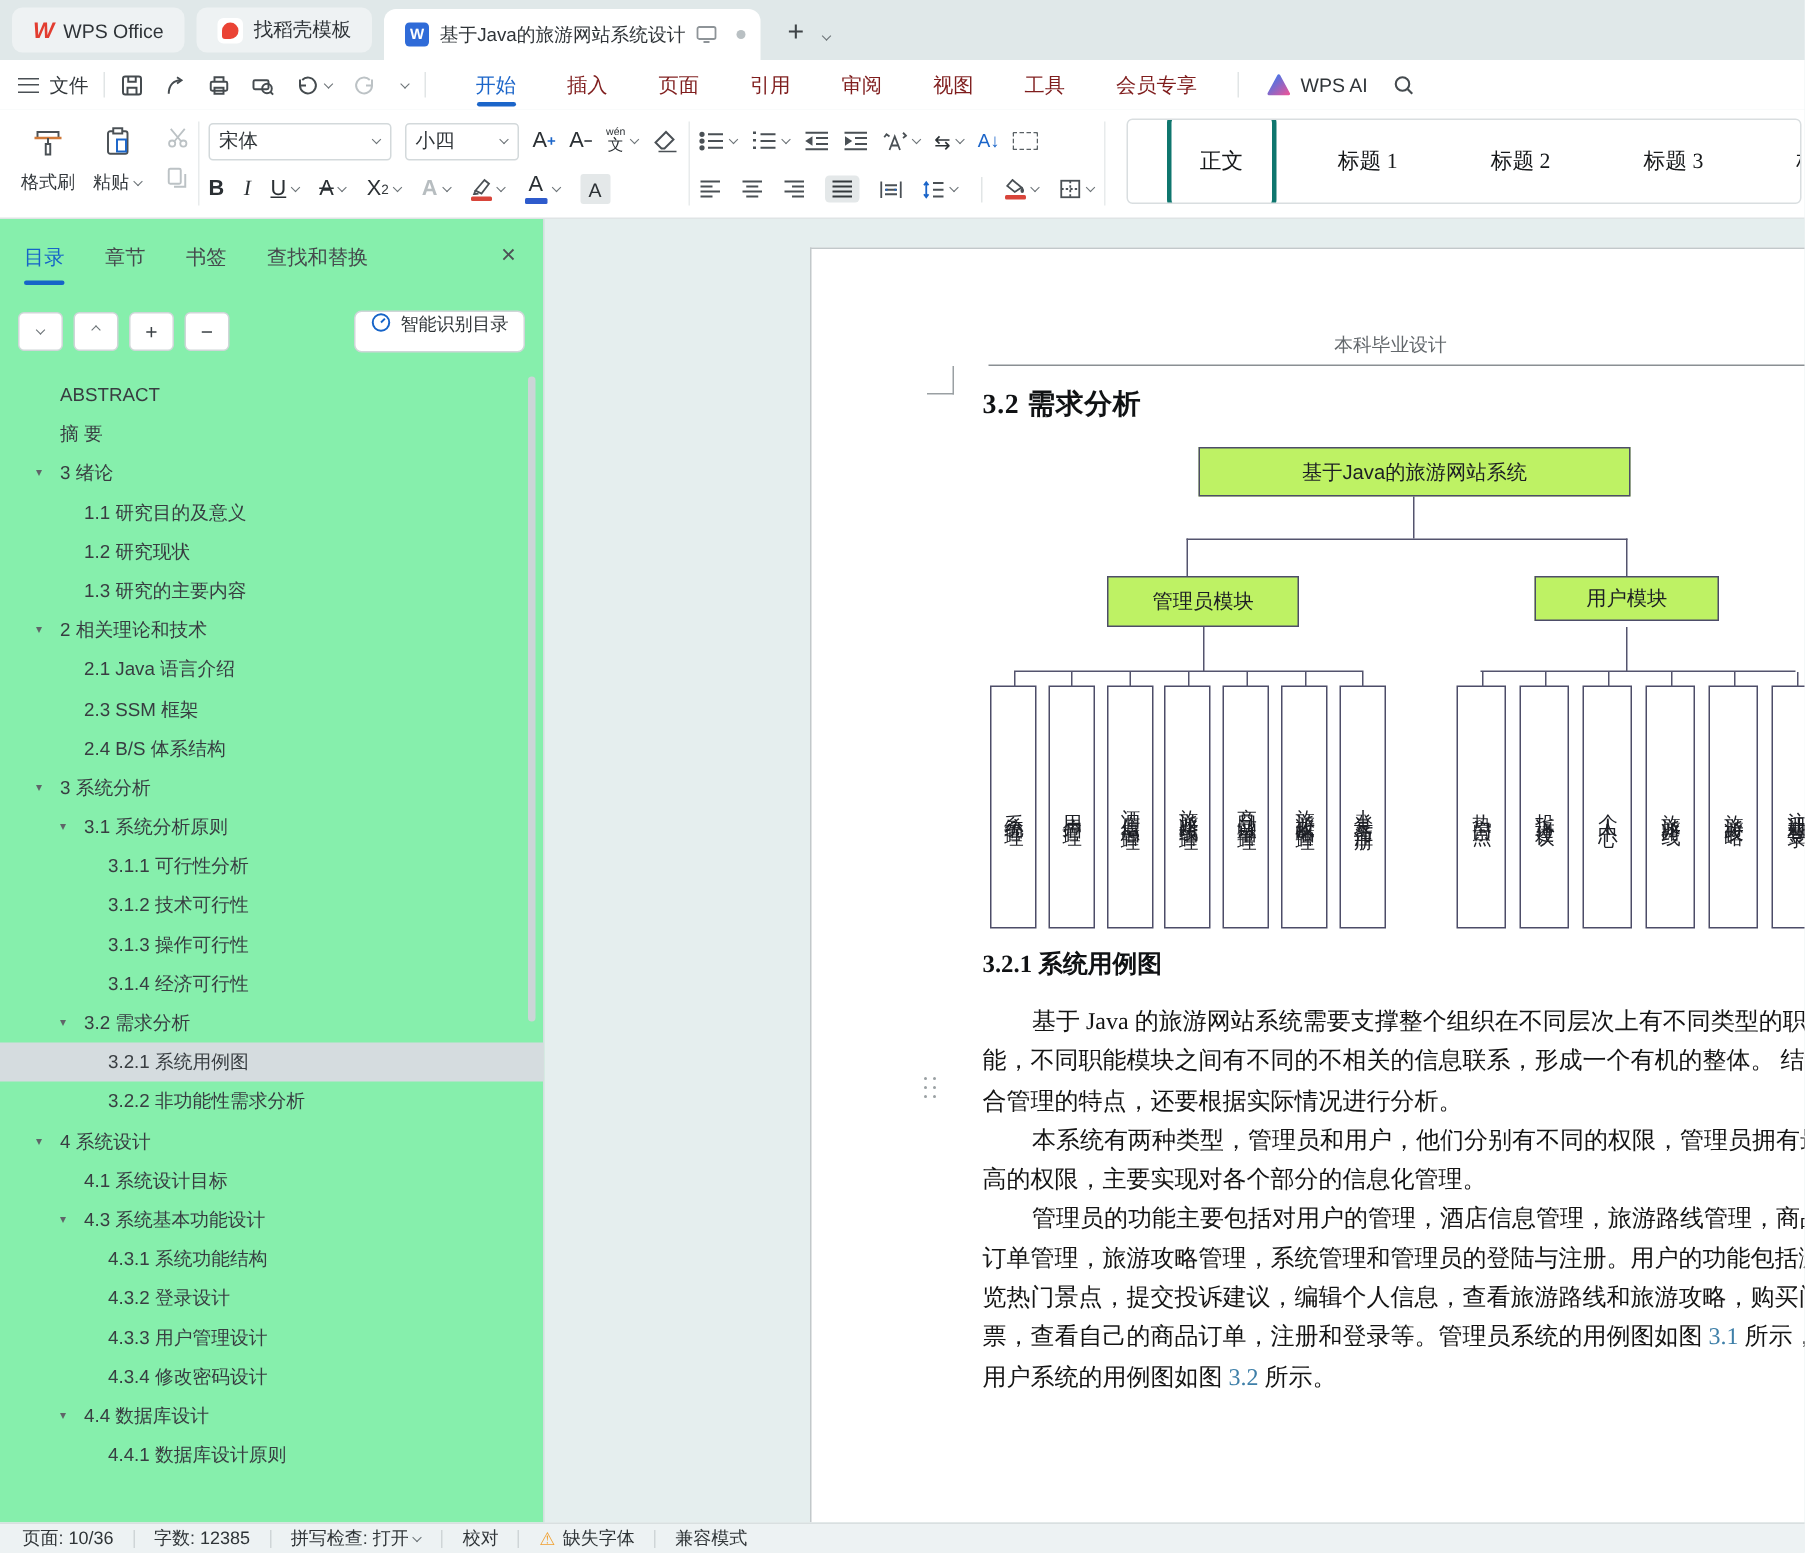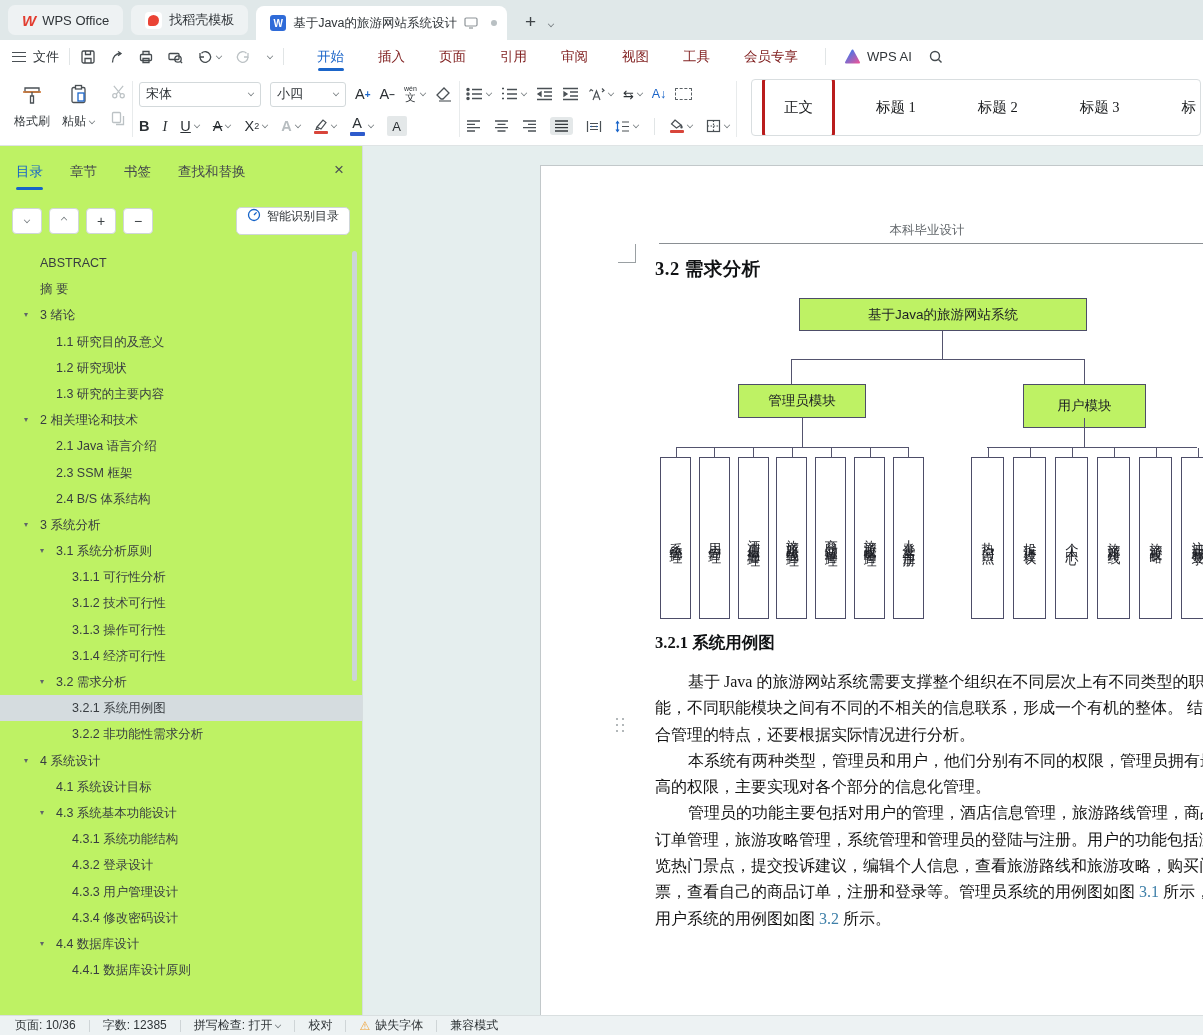--- a/index.html
+++ b/index.html
@@ -63,24 +63,24 @@
 .active-ic{background:#e4e8e9;border-radius:3px;padding:3px 4px}
 .pinyin{display:flex;flex-direction:column;align-items:center;line-height:1;color:#2b3034}
 .pinyin .t{font-size:7px}.pinyin .c{font-size:10.5px}
 .sup{font-size:9px;vertical-align:super}
 .plusblue{color:#1b65c9;font-size:10px;vertical-align:super;font-weight:bold}
 .minusd{color:#3a4045;font-size:10px;vertical-align:super;font-weight:bold}
 .dashbox{width:17px;height:12px;border:1px dashed #5a6165;border-radius:1px}
 .launch{position:absolute;color:#8b9195}
 .gallery{flex:1;margin:6px 2px 9px 8px;border:1px solid #d9dee0;border-radius:4px;display:flex;align-items:center;overflow:hidden;padding-left:10px;background:#fff}
 .gal-item{font-size:14.5px;color:#16181a;font-family:"Liberation Serif","DejaVu Serif",serif;white-space:nowrap;padding:0 31px;flex:none}
-.gal-item.selected{border:3px solid #b91c1c;border-radius:8px;padding:21px 19px;margin:0 10px 0 0}
-
-
-#sidebar{position:absolute;left:0;top:146px;width:363px;height:869px;background:#bef264;border-right:1px solid #d6dddf}
+.gal-item.selected{border:3px solid #0f766e;border-radius:8px;padding:21px 19px;margin:0 10px 0 16px}
+
+
+#sidebar{position:absolute;left:0;top:146px;width:363px;height:869px;background:#86efac;border-right:1px solid #d6dddf}
 .sb-tabs{padding:17px 0 0 16px;display:flex;gap:27px;font-size:13.5px;color:#45494d}
 .sb-tab{position:relative;padding-bottom:9px}
 .sb-tab.active{color:#1664c8}
 .sb-tab.active:after{content:'';position:absolute;left:0;bottom:0;width:27px;height:3px;border-radius:2px;background:#1664c8}
 .sb-close{position:absolute;right:18px;top:15px;font-size:17px;color:#4c5255;line-height:1}
 .sb-controls{margin:17px 12px 0 12px;display:flex;gap:7px;align-items:center}
 .sb-btn{width:30px;height:26px;background:#fff;border:1px solid #cfd6d8;border-radius:4px;display:flex;align-items:center;justify-content:center;color:#3c4246;font-size:14px}
 .sb-btn .cv{margin:0 0 2px 0}
 .sb-smart{margin-left:auto;height:28px;background:#fff;border:1px solid #cfd6d8;border-radius:5px;display:flex;align-items:flex-start;gap:6px;padding:0 10px;font-size:12px;color:#2f3438}
 .toc{margin-top:15px;height:752px;overflow:hidden;font-size:12.5px;color:#383d41}
@@ -585,21 +585,21 @@
     <div class="pg-headrule"></div>
     <div class="pg-corner"></div>
     <div class="pg-h1">3.2  需求分析</div>
 
     <div class="cbox" style="left:258px;top:132px;width:288px;height:33px">基于Java的旅游网站系统</div>
     <div class="cline" style="left:401px;top:165px;width:1px;height:28px"></div>
     <div class="cline" style="left:250px;top:193px;width:294px;height:1px"></div>
     <div class="cline" style="left:250px;top:193px;width:1px;height:26px"></div>
     <div class="cline" style="left:543px;top:193px;width:1px;height:26px"></div>
     <div class="cbox" style="left:197px;top:218px;width:128px;height:34px">管理员模块</div>
-    <div class="cbox" style="left:482px;top:218px;width:123px;height:44px">用户模块</div>
+    <div class="cbox" style="left:482px;top:218px;width:123px;height:30px">用户模块</div>
     <div class="cline" style="left:261px;top:252px;width:1px;height:30px"></div>
     <div class="cline" style="left:543px;top:252px;width:1px;height:30px"></div>
     <div class="cline" style="left:135px;top:281px;width:233px;height:1px"></div>
     <div class="cline" style="left:446px;top:281px;width:210px;height:1px"></div>
     <div class="leaves" style="left:119px;top:291px;width:264px;height:162px">
       <div class="leaf" style="width:31px">系统管理</div>
         <div class="leaf" style="width:31px">用户管理</div>
         <div class="leaf" style="width:31px">酒店信息管理</div>
         <div class="leaf" style="width:31px">旅游路线管理</div>
         <div class="leaf" style="width:31px">商品订单管理</div>

